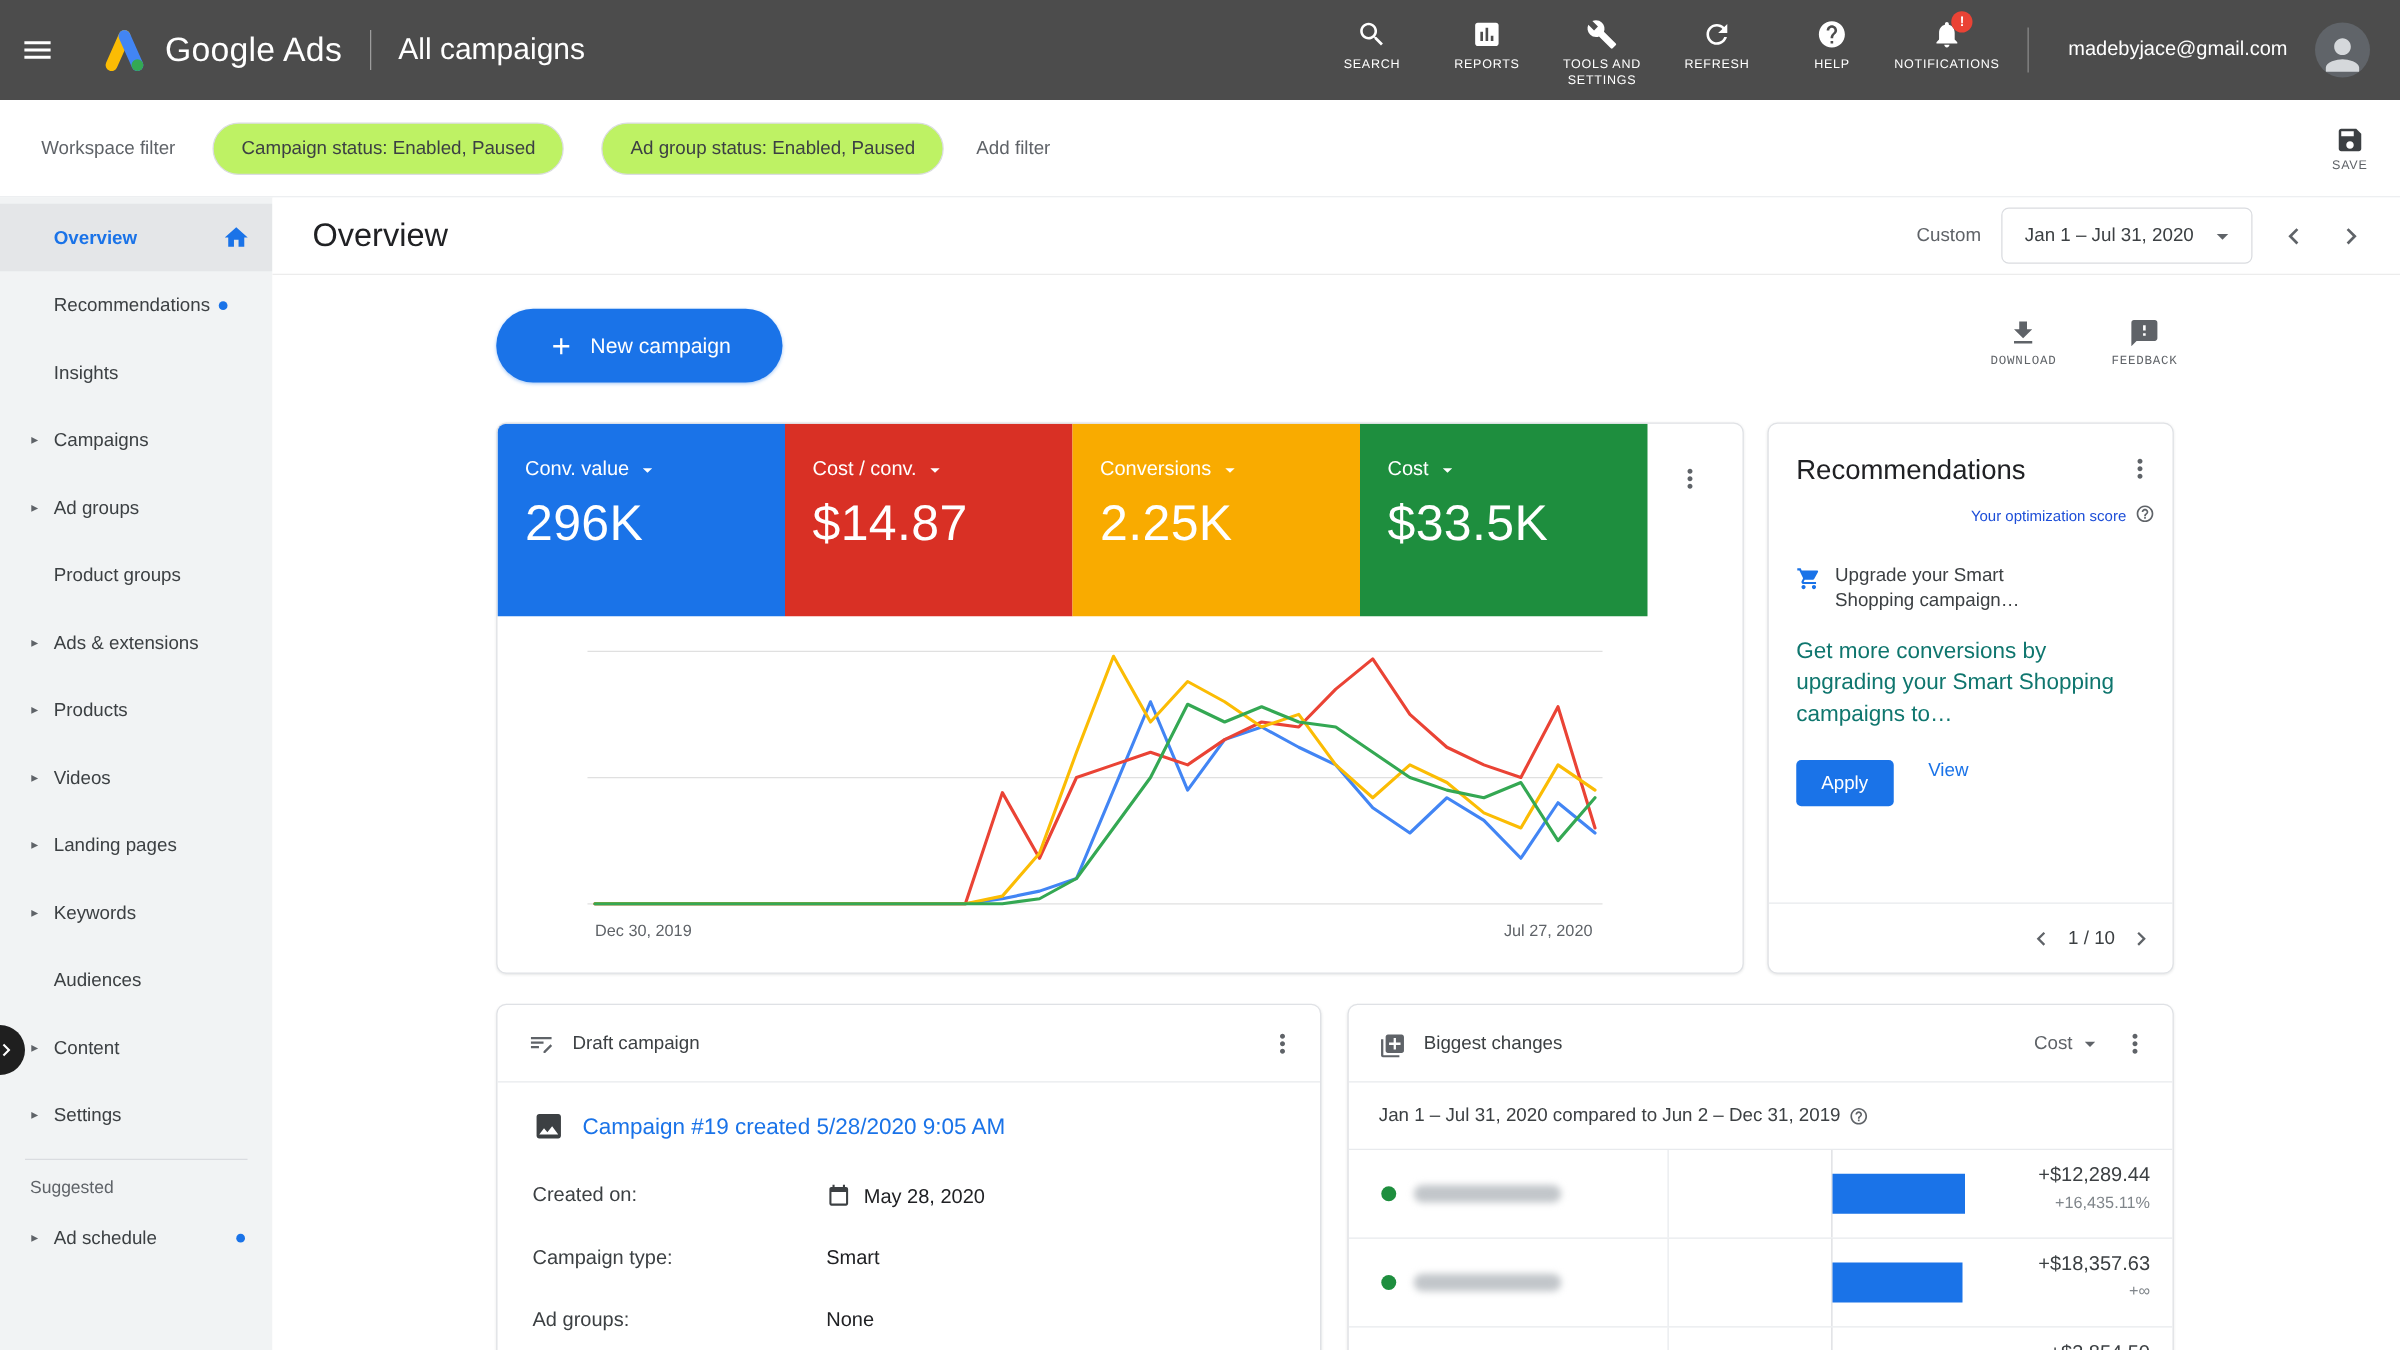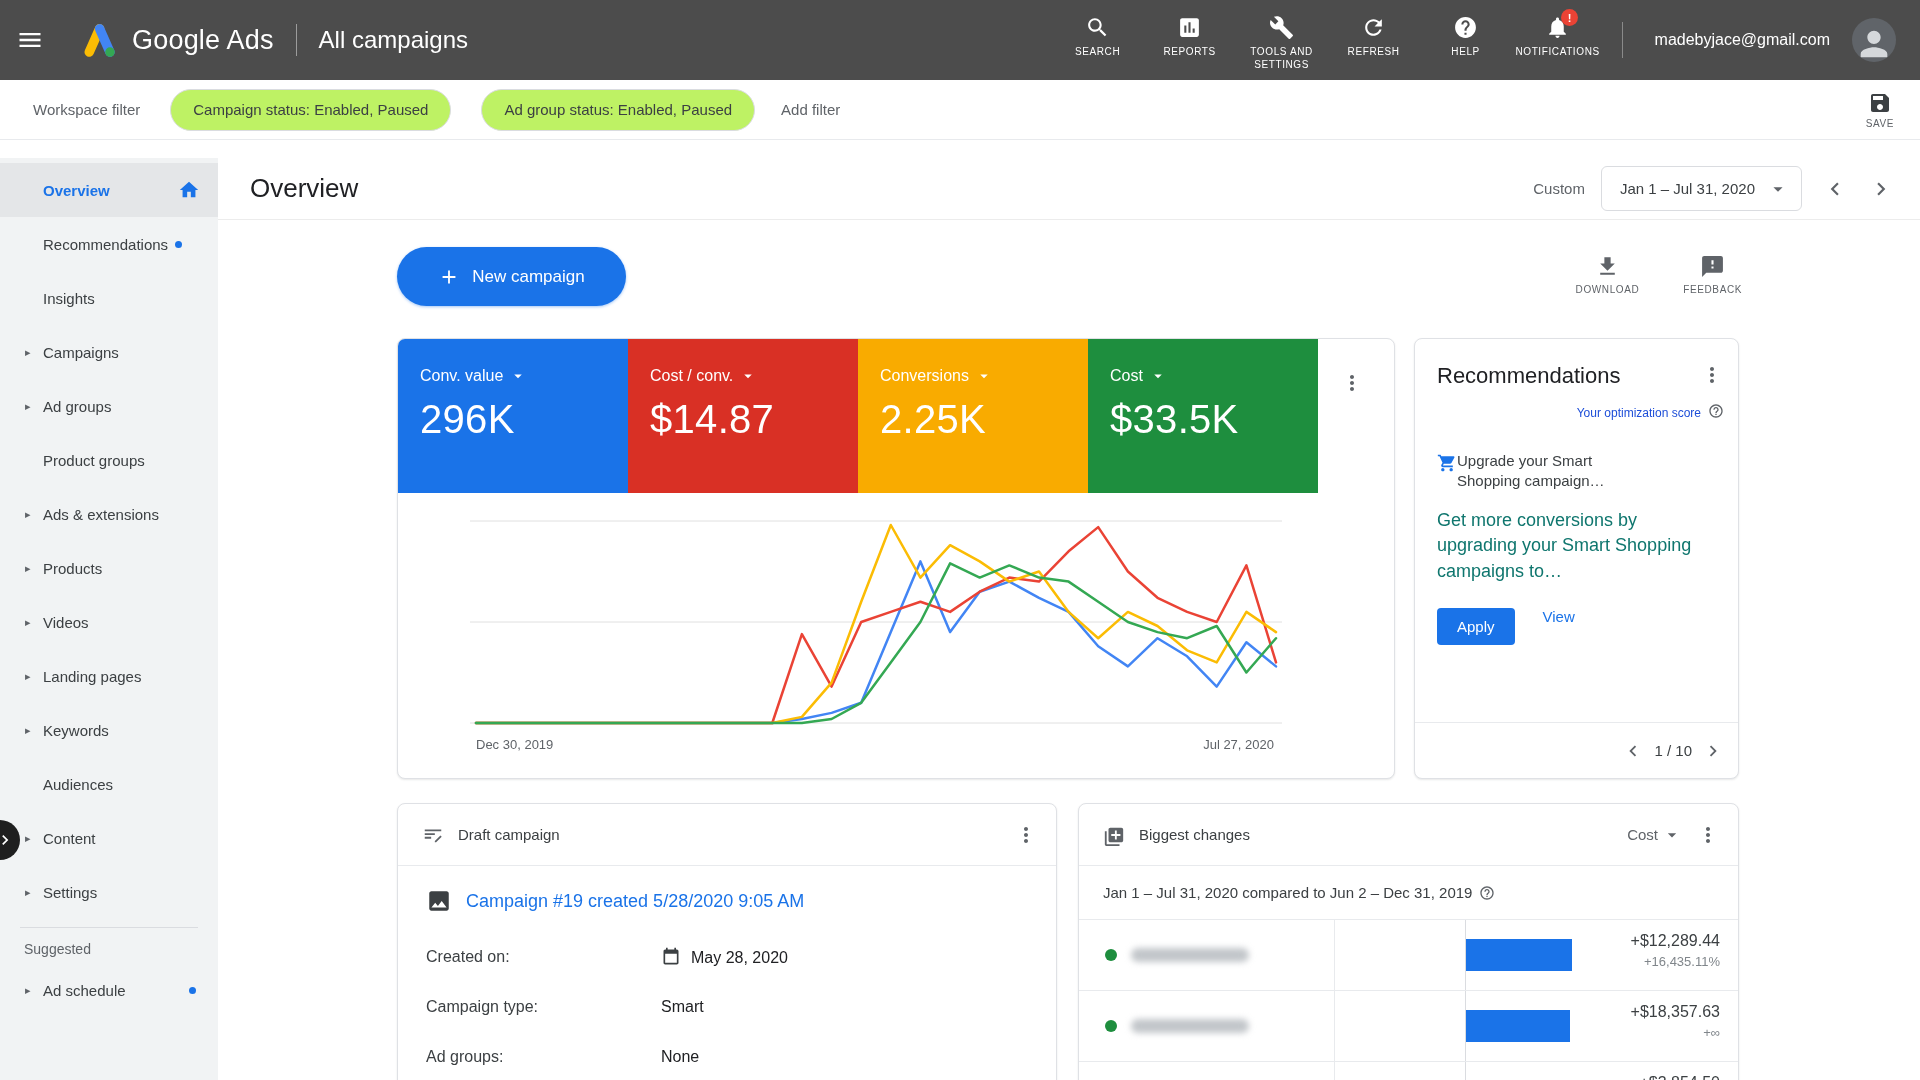--- a/index.html
+++ b/index.html
@@ -38,21 +38,21 @@
   .tb-vline { width:1px; height:36px; background:rgba(255,255,255,.35); margin:0 10px 0 18px; }
   .tb-email { font-size:16px; margin:0 22px; }
   .tb-avatar {
     width:44px; height:44px; border-radius:50%; background:#606469; overflow:hidden;
     margin-right:24px; position:relative; flex:none;
   }
   .tb-avatar svg { width:40px; height:40px; position:absolute; left:2px; top:6px; color:#d5d8db; }
 
   
   .filterbar {
-    position:absolute; top:80px; left:0; right:0; height:60px;
+    position:absolute; top:80px; left:0; right:0; height:78px;
     background:#fff; border-bottom:1px solid #e8eaed;
     display:flex; align-items:center;
   }
   .fb-label { font-size:15px; color:#5f6368; margin-left:33px; }
   .fb-chips { display:flex; gap:30px; margin-left:30px; }
   .fb-chip {
     height:42px; border:1px solid #dadce0; border-radius:21px; background:#bef264;
     display:flex; align-items:center; padding:0 22px;
     font-size:15px; font-weight:500; color:#3c4043; white-space:nowrap;
   }
@@ -123,21 +123,21 @@
   .inline-help svg { width:16px; height:16px; }
 
   .new-campaign {
     position:absolute; left:179px; top:27px; width:229px; height:59px; border-radius:30px;
     background:#1a73e8; color:#fff; font-size:17px; font-weight:500;
     display:flex; align-items:center; justify-content:center; gap:12px;
     box-shadow:0 1px 3px rgba(26,115,232,.4);
   }
   .new-campaign svg { width:22px; height:22px; }
 
-  .dlfb { position:absolute; top:34px; right:178px; display:flex; gap:44px; }
+  .dlfb { position:absolute; top:34px; right:178px; display:flex; gap:44px;font-family:Liberation Mono, monospace; }
   .dlfb-item { display:flex; flex-direction:column; align-items:center; gap:5px; color:#5f6368; }
   .dlfb-item svg { width:25px; height:25px; }
   .dlfb-label { font-size:10px; letter-spacing:.6px; color:#5f6368; }
 
   
   .metric-card { left:179px; top:118px; width:998px; height:441px; overflow:hidden; }
   .metric-blocks { display:flex; height:154px; }
   .metric-block { width:230px; height:154px; padding:28px 0 0 22px; color:#fff; cursor:pointer; }
   .metric-label { display:flex; align-items:center; gap:6px; font-size:16px; }
   .metric-label .di svg { width:18px; height:18px; }
@@ -146,21 +146,21 @@
   .chart-labels {
     position:absolute; left:78px; right:120px; top:398px;
     display:flex; justify-content:space-between; font-size:13px; color:#5f6368;
   }
 
   
   .rec-card { left:1196px; top:118px; width:325px; height:441px; }
   .rec-head { display:flex; align-items:flex-start; justify-content:space-between; padding:24px 14px 0 22px; }
   .rec-title { font-size:22px; font-weight:400; color:#202124; }
   .rec-score { margin:14px 14px 0 auto; width:192px; text-align:right; font-size:12px; color:#1d4ed8; line-height:1.35; }
-  .rec-item { display:flex; padding:0 22px; margin-top:30px; }
+  .rec-item { display:flex; gap:11px; padding:0 22px; margin-top:30px; }
   .rec-item-icon { color:#1a73e8; flex:none; margin-top:2px; }
   .rec-item-icon svg { width:20px; height:20px; }
   .rec-item-title { font-size:15px; color:#3c4043; line-height:1.35; width:165px; }
   .rec-body { padding:0 22px; margin-top:16px; font-size:18px; color:#0f766e; line-height:1.42; }
   .rec-actions { display:flex; align-items:flex-start; padding:0 22px; margin-top:24px; }
   .rec-apply { background:#1a73e8; color:#fff; font-size:15px; font-weight:500; padding:10px 20px; border-radius:4px; }
   .rec-view { color:#1a73e8; font-size:15px; font-weight:500; margin-left:28px; }
   .rec-footer {
     position:absolute; left:0; right:0; bottom:0; height:56px; border-top:1px solid #e8eaed;
     display:flex; align-items:center; justify-content:flex-end; gap:10px; padding-right:14px;

